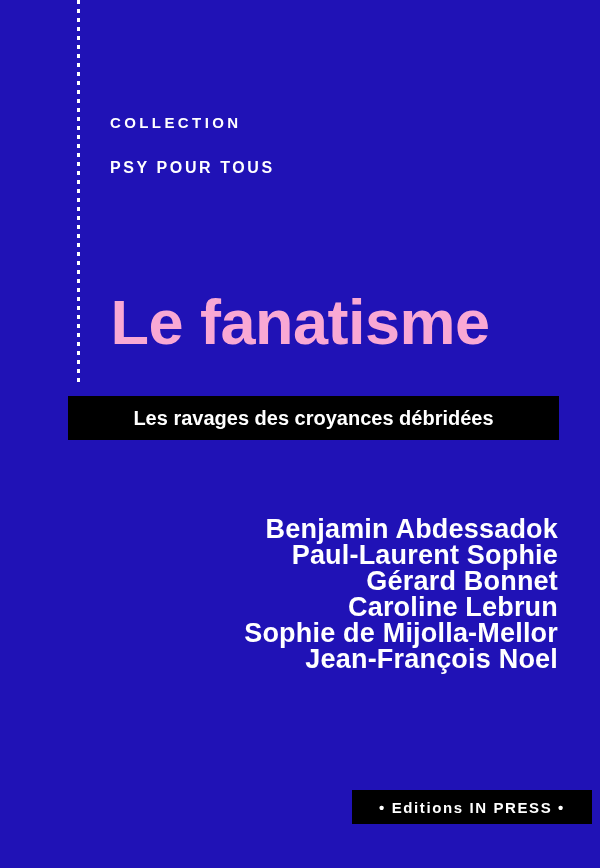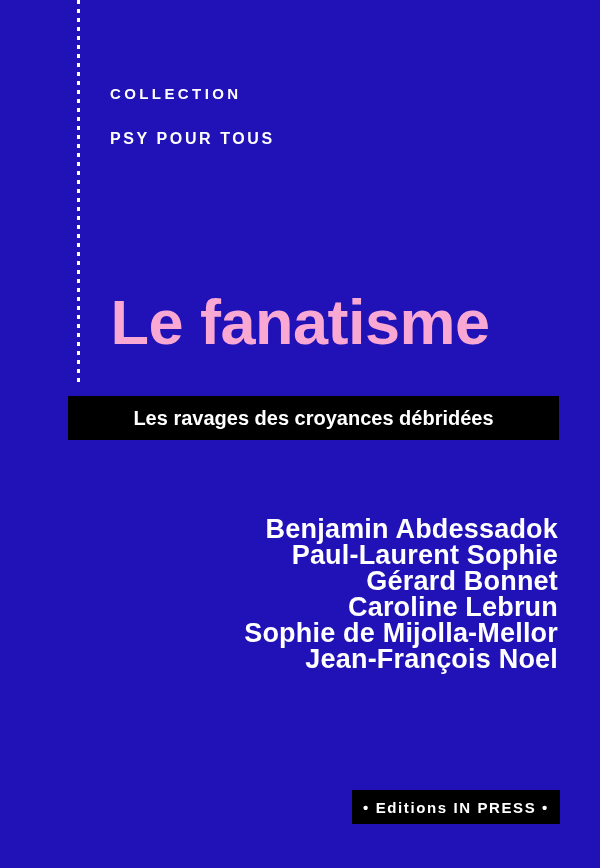--- a/index.html
+++ b/index.html
@@ -36,20 +36,21 @@
     position: absolute;
     left: 110px;
     top: 84px;
     color: #ffffff;
   }
   .collection-label {
     font-size: 15px;
     font-weight: bold;
     letter-spacing: 3.4px;
     line-height: 20px;
+    margin-top: 29px;
   }
   .collection-name {
     font-size: 16px;
     font-weight: bold;
     letter-spacing: 2.6px;
     line-height: 22px;
     margin-top: 24px;
   }
   .title {
     position: absolute;
@@ -92,21 +93,21 @@
     font-size: 27px;
     font-weight: bold;
     line-height: 26px;
     letter-spacing: 0.2px;
     white-space: nowrap;
   }
   .publisher-band {
     position: absolute;
     left: 352px;
     top: 790px;
-    width: 208px;
+    width: 240px;
     height: 34px;
     background: #000000;
     display: flex;
     align-items: center;
     justify-content: center;
   }
   .publisher-text {
     color: #ffffff;
     font-size: 15px;
     font-weight: bold;

